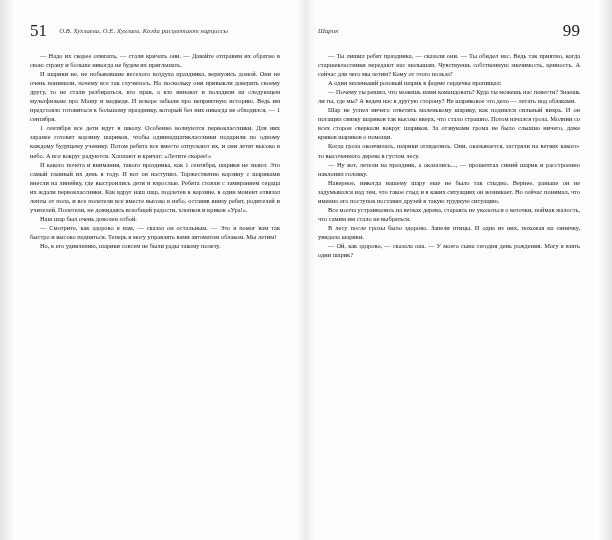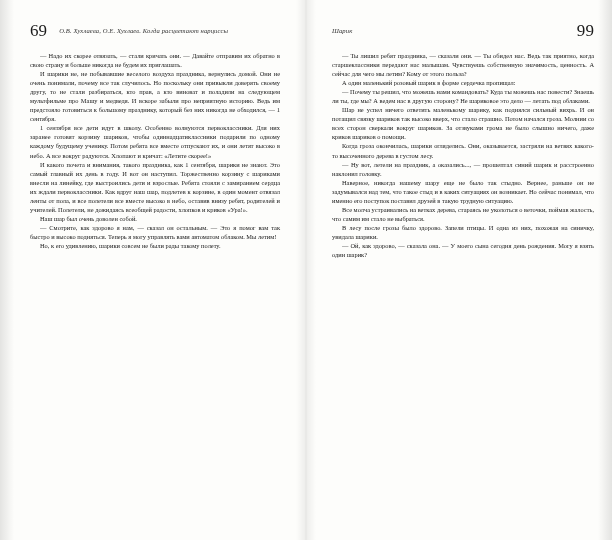--- a/index.html
+++ b/index.html
@@ -47,21 +47,21 @@
   }
 
   .page {
     position: absolute;
     top: 0;
     width: 306px;
     height: 540px;
     box-sizing: border-box;
   }
   .page.left  { left: 0;   padding: 22px 26px 18px 30px; }
-  .page.right { left: 306px; padding: 22px 18px 18px 26px; }
+  .page.right { left: 292px; padding: 22px 18px 18px 26px; }
 
   .running-head {
     display: flex;
     align-items: baseline;
     font-size: 6.6px;
     color: #2a2a2a;
     letter-spacing: 0.1px;
     margin-bottom: 3px;
     height: 26px;
   }
@@ -103,21 +103,21 @@
 </style>
 </head>
 <body>
 
 <div class="spread">
   <div class="page-bg-left"></div>
   <div class="page-bg-right"></div>
 
   <div class="page left">
     <div class="running-head left">
-      <span class="folio">69</span>
+      <span class="folio">51</span>
       <span class="head-title">О.В. Хухлаева, О.Е. Хухлаев. Когда расцветают нарциссы</span>
     </div>
     <div class="col">
       <p class="dash">— Надо их скорее отвязать, — стали кричать они. — Давайте отправим их обратно в свою страну и больше никогда не будем их приглашать.</p>
       <p>И шарики не, не побывавшие веселого воздуха праздника, вернулись домой. Они не очень понимали, почему все так случилось. Но поскольку они привыкли доверять своему другу, то не стали разбираться, кто прав, а кто виноват и поладили на следующем мультфильме про Машу и медведя. И вскоре забыли про неприятную историю. Ведь им предстояло готовиться к большому празднику, который без них никогда не обходился, — 1 сентября.</p>
       <p>1 сентября все дети идут в школу. Особенно волнуются первоклассники. Для них заранее готовят корзину шариков, чтобы одиннадцатиклассники подарили по одному каждому будущему ученику. Потом ребята все вместе отпускают их, и они летят высоко в небо. А все вокруг радуются. Хлопают и кричат: «Летите скорее!»</p>
       <p>И какого почета и внимания, такого праздника, как 1 сентября, шарики не знают. Это самый главный их день в году. И вот он наступил. Торжественно корзину с шариками внесли на линейку, где выстроились дети и взрослые. Ребята стояли с замиранием сердца их ждали первоклассники. Как вдруг наш шар, подлетев к корзине, в один момент отвязал ленты от пола, и все полетели все вместе высоко в небо, оставив внизу ребят, родителей и учителей. Полетели, не дожидаясь всеобщей радости, хлопков и криков «Ура!».</p>
       <p>Наш шар был очень доволен собой.</p>
       <p class="dash">— Смотрите, как здорово я нам, — сказал он остальным. — Это я помог вам так быстро и высоко подняться. Теперь я могу управлять вами автоматом облаком. Мы летим!</p>
       <p>Но, к его удивлению, шарики совсем не были рады такому полету.</p>

